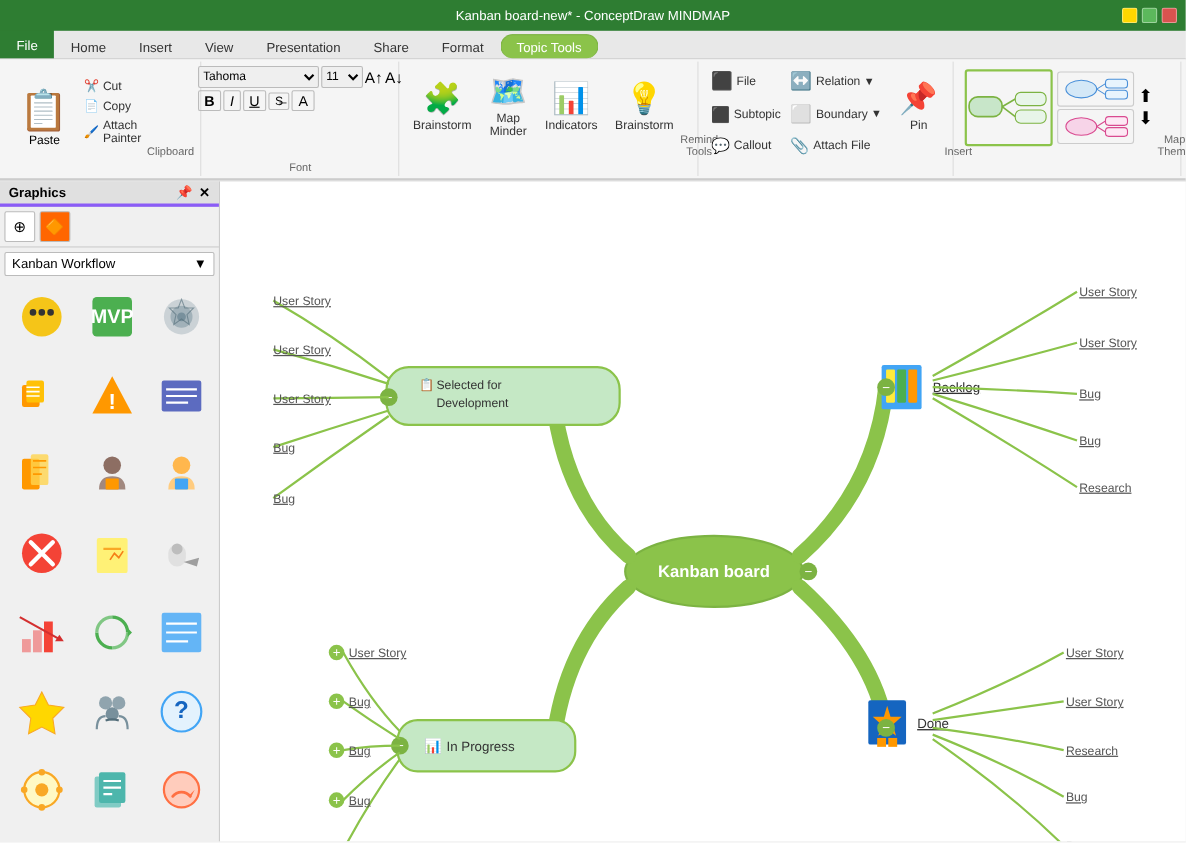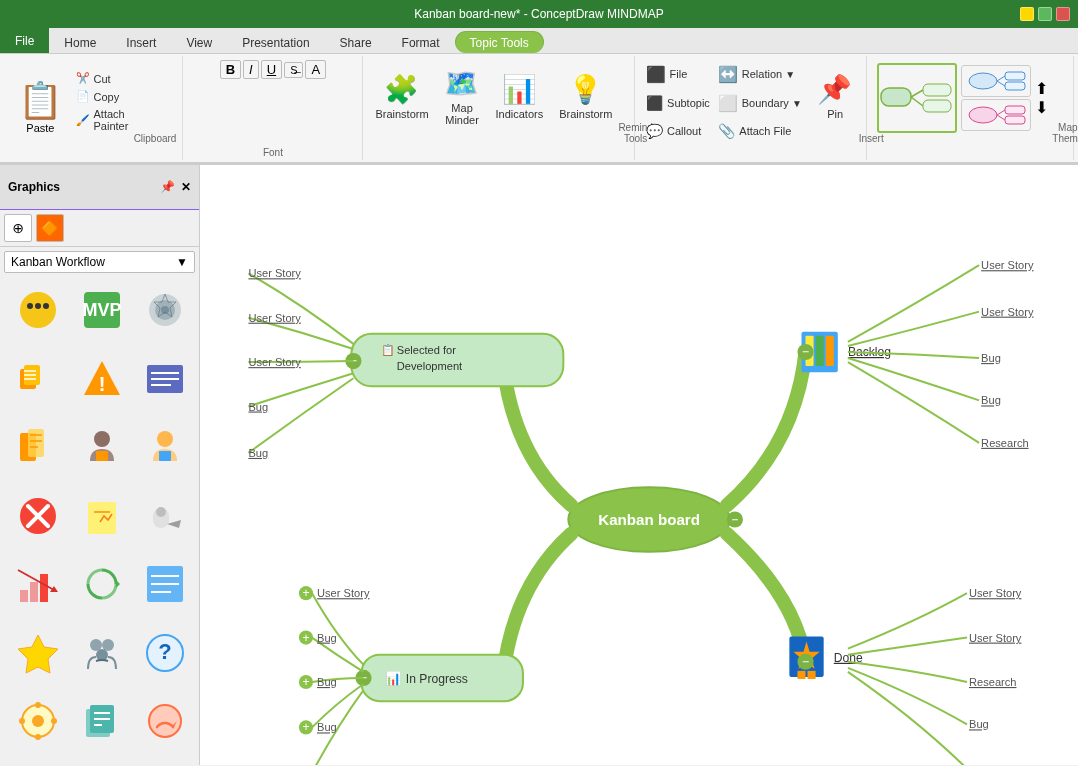--- a/index.html
+++ b/index.html
@@ -197,23 +197,23 @@
       width: 200px;
       background: #f0f0f0;
       border-right: 1px solid #ccc;
       display: flex;
       flex-direction: column;
     }
     #graphics-header {
       display: flex;
       align-items: center;
       justify-content: space-between;
-      padding: 15px 8px;
+      padding: 3px 8px;
       background: #e0e0e0;
-      border-bottom: 1px solid #8b5cf6;
+      border-bottom: 3px solid #8b5cf6;
       font-weight: bold;
       font-size: 12px;
     }
     #graphics-tools {
       display: flex;
       padding: 4px;
       gap: 4px;
       border-bottom: 1px solid #ccc;
     }
     .g-tool-btn {
@@ -375,20 +375,30 @@
             <span>🖌️</span>
             <span>Attach Painter</span>
           </div>
         </div>
       </div>
       <div class="ribbon-group-label">Clipboard</div>
     </div>
 
     <div class="ribbon-group font-group" style="min-width:180px;">
       <div class="ribbon-group-content">
+        <div class="ribbon-group-row" style="gap:2px;margin-bottom:2px;">
+          <select class="font-select">
+            <option>Tahoma</option>
+          </select>
+          <select class="size-select">
+            <option>11</option>
+          </select>
+          <button style="border:none;background:none;cursor:pointer;font-size:14px;">A↑</button>
+          <button style="border:none;background:none;cursor:pointer;font-size:14px;">A↓</button>
+        </div>
         <div class="ribbon-group-row">
           <button style="font-weight:bold;border:1px solid #bbb;background:none;cursor:pointer;padding:1px 5px;border-radius:2px;font-size:13px;">B</button>
           <button style="font-style:italic;border:1px solid #bbb;background:none;cursor:pointer;padding:1px 5px;border-radius:2px;font-size:13px;">I</button>
           <button style="text-decoration:underline;border:1px solid #bbb;background:none;cursor:pointer;padding:1px 5px;border-radius:2px;font-size:13px;">U</button>
           <button style="border:1px solid #bbb;background:none;cursor:pointer;padding:1px 5px;border-radius:2px;font-size:11px;">S̶</button>
           <span style="cursor:pointer;padding:1px 5px;border:1px solid #bbb;border-radius:2px;font-size:13px;">A</span>
         </div>
       </div>
       <div class="ribbon-group-label">Font</div>
     </div>

